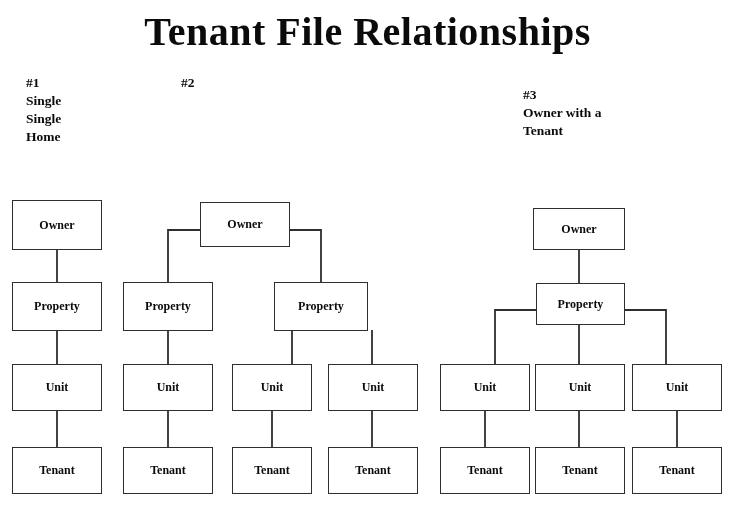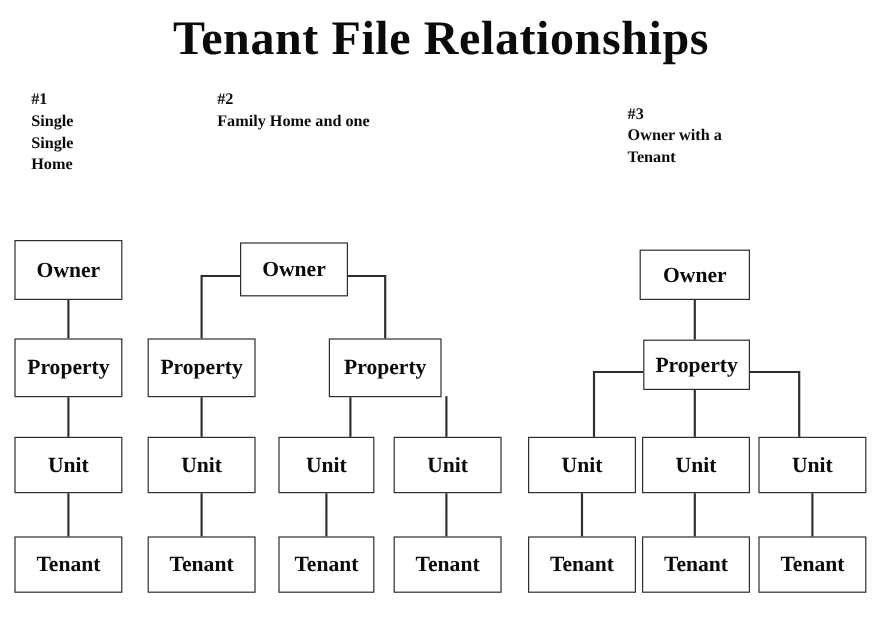--- a/index.html
+++ b/index.html
@@ -65,21 +65,21 @@
   
   .node-box {
     position: absolute;
     box-sizing: border-box;
     background: #ffffff;
     border: 1.6px solid #2e2e2e;
     display: flex;
     align-items: center;
     justify-content: center;
     font-family: "Liberation Serif", "DejaVu Serif", serif;
-    font-size: 18px;
+    font-size: 12px;
     font-weight: bold;
     color: #0b0b0b;
     z-index: 2;
     white-space: nowrap;
   }
 </style>
 </head>
 <body>
 
 <div id="canvas">
@@ -88,21 +88,20 @@
 
   <div id="captions-layer">
       <div class="caption" style="left: 26px; top: 74px;">
         <span class="cap-line">#1</span>
         <span class="cap-line">Single</span>
         <span class="cap-line">Single</span>
         <span class="cap-line">Home</span>
       </div>
       <div class="caption" style="left: 181px; top: 74px;">
         <span class="cap-line">#2</span>
-        <span class="cap-line">Family Home and one</span>
       </div>
       <div class="caption" style="left: 523px; top: 86px;">
         <span class="cap-line">#3</span>
         <span class="cap-line">Owner with a</span>
         <span class="cap-line">Tenant</span>
       </div>
     </div>
 
   <svg id="connectors" viewBox="0 0 735 514" width="735" height="514" xmlns="http://www.w3.org/2000/svg">
       <polyline points="57,250 57,282" fill="none" stroke="#2e2e2e" stroke-width="1.8" stroke-linecap="square" stroke-linejoin="miter"></polyline>

